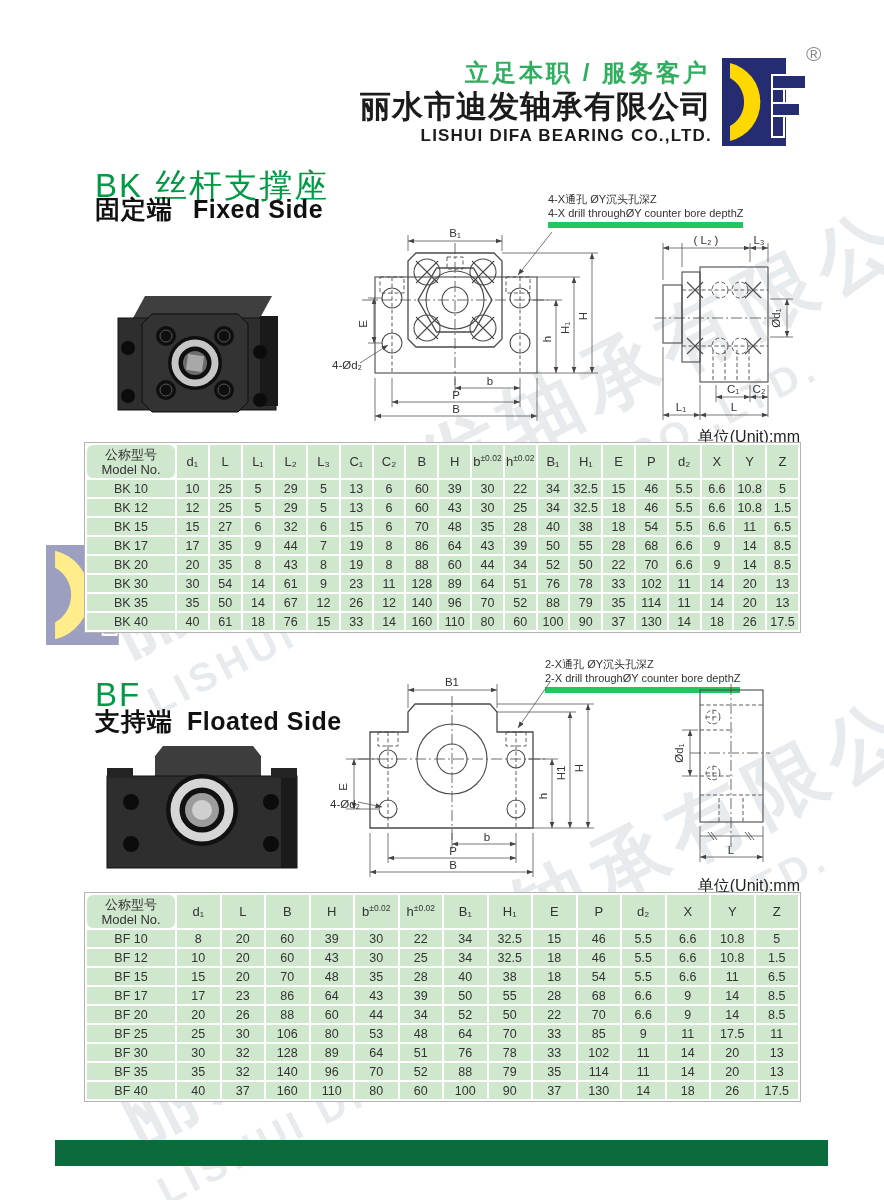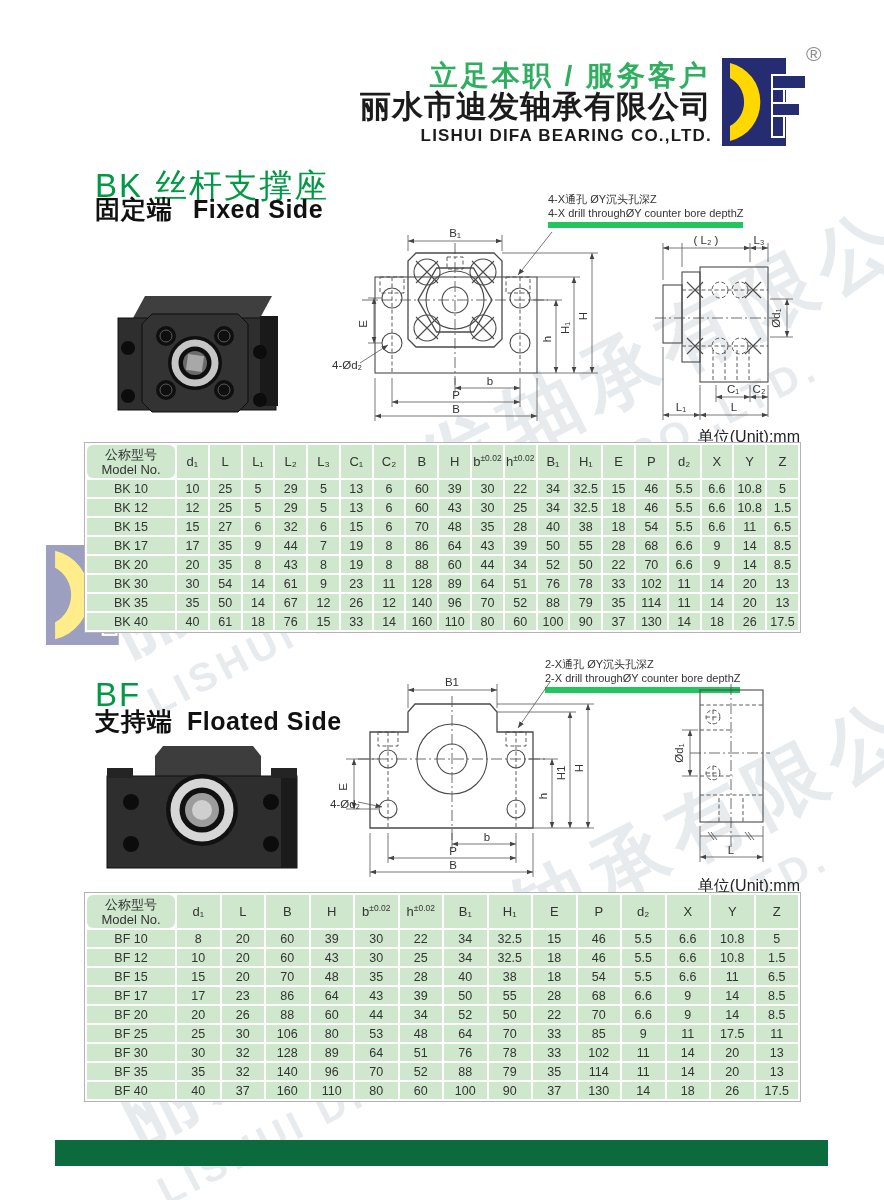--- a/index.html
+++ b/index.html
@@ -1,20 +1,20 @@
 <!DOCTYPE html>
 <html><head>
 <meta charset="utf-8">
 <style>
   html,body{margin:0;padding:0;}
   body{width:884px;height:1200px;position:relative;overflow:hidden;background:#ffffff;
        font-family:"Liberation Sans","DejaVu Sans",sans-serif;}
   .abs{position:absolute;}
   
-  .slogan{left:330px;top:57px;width:380px;text-align:right;font-size:28px;font-weight:bold;
+  .slogan{left:330px;top:57px;width:380px;text-align:right;font-size:24px;font-weight:bold;
           color:#2fae5f;letter-spacing:3px;}
   .company-cn{left:330px;top:86px;width:382px;text-align:right;font-size:31px;font-weight:bold;
           color:#1b1b1b;letter-spacing:1px;}
   .company-en{left:330px;top:126px;width:382px;text-align:right;font-size:17px;font-weight:bold;
           color:#1b1b1b;letter-spacing:1.2px;}
   .registered{left:806px;top:42px;font-size:21px;color:#8d8d8d;}
   
   .sec-title{font-size:33px;font-weight:normal;color:#009a44;letter-spacing:2px;}
   .sec-sub{font-size:25px;font-weight:bold;color:#111;letter-spacing:1px;}
   .sec-sub .en{margin-left:20px;letter-spacing:0.5px;}

